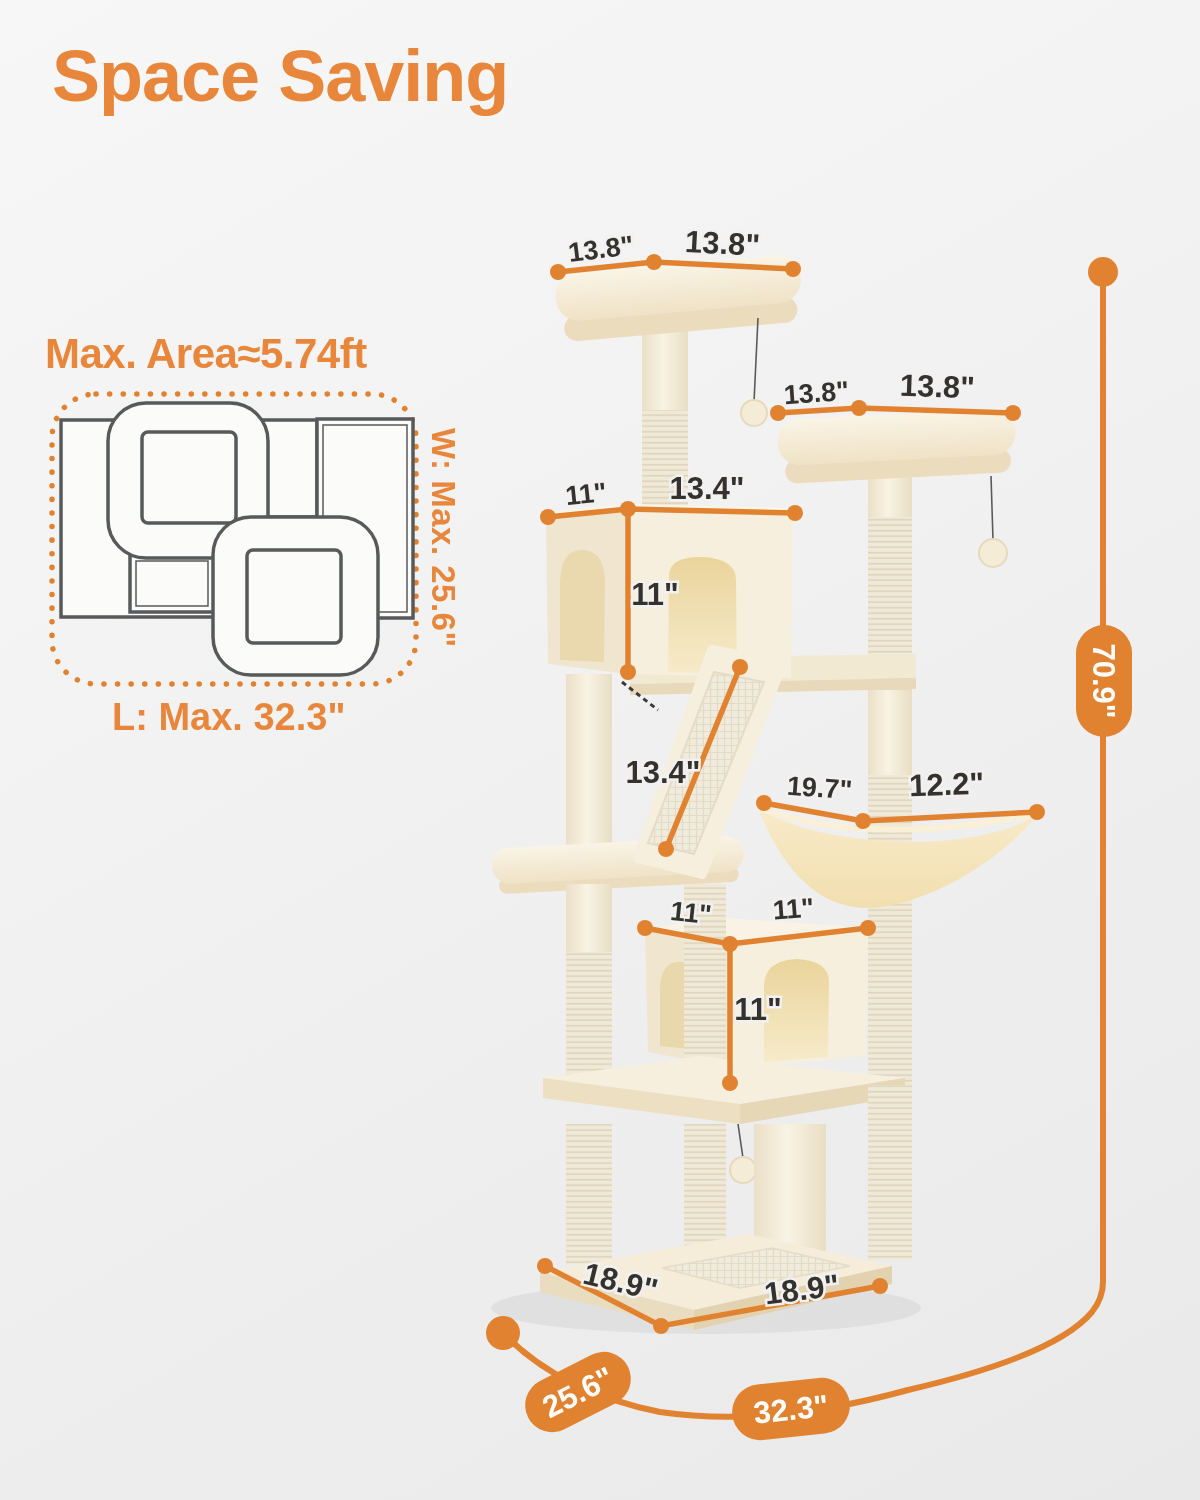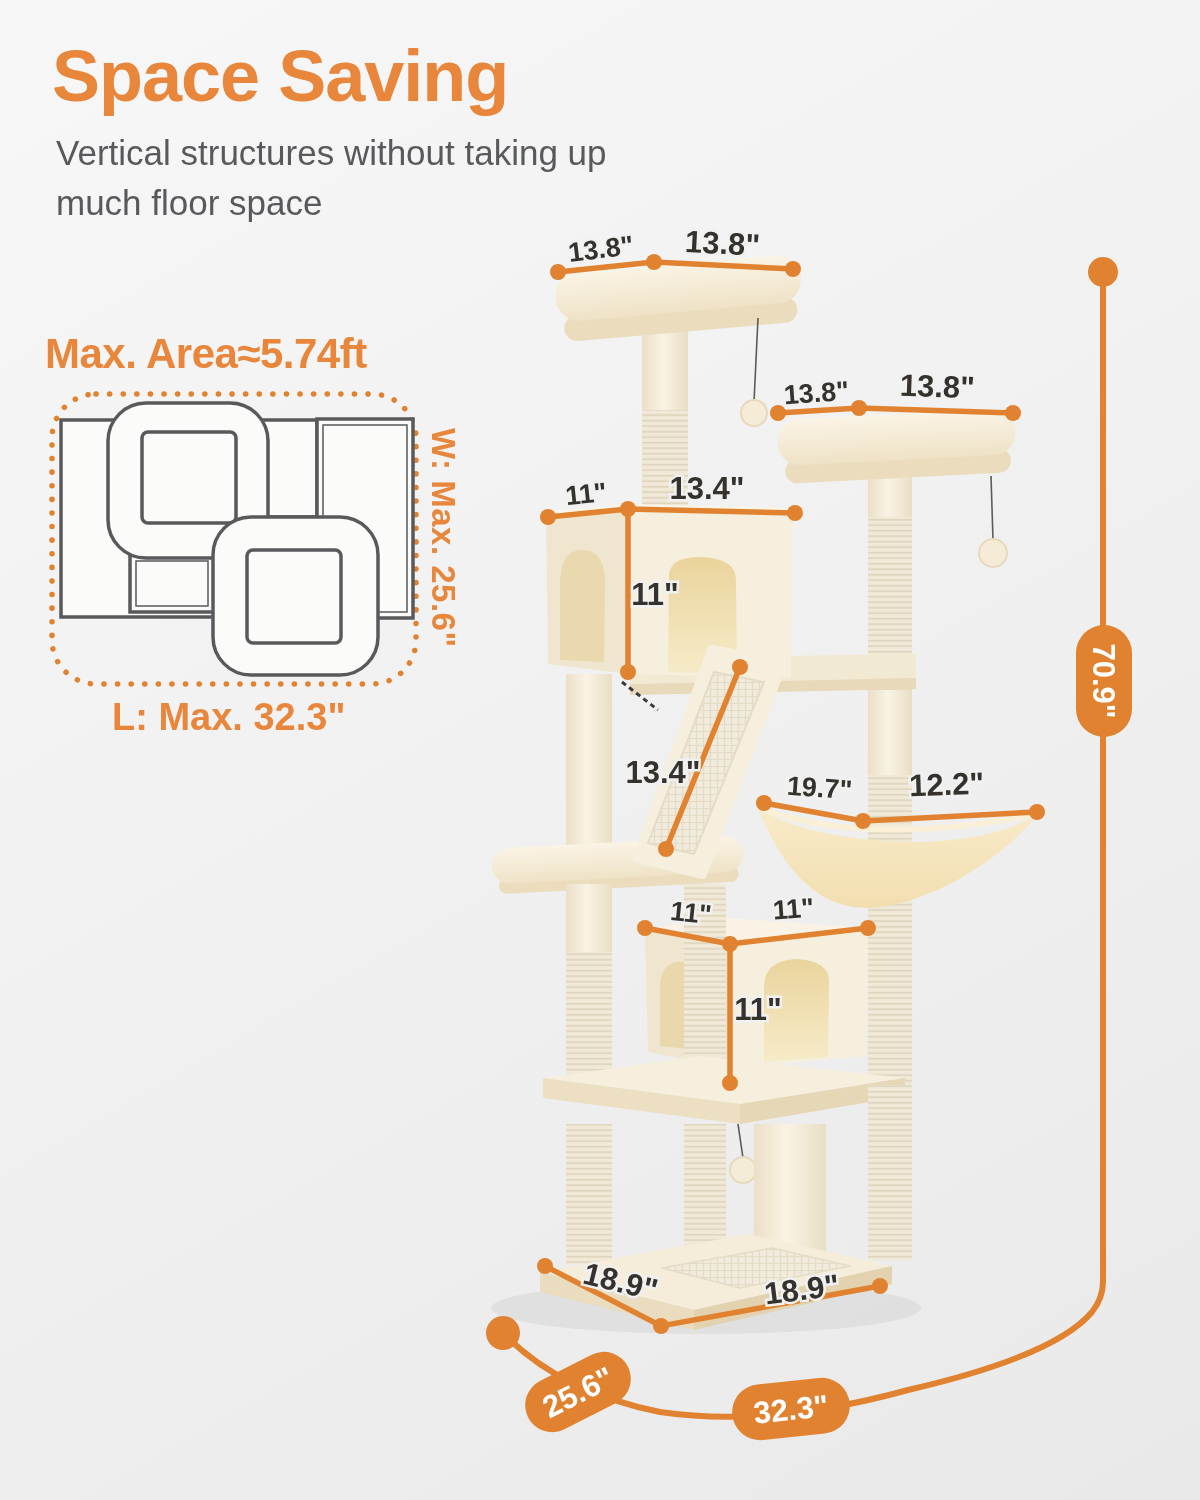--- a/index.html
+++ b/index.html
@@ -30,24 +30,20 @@
   .dim{font:700 27px "Liberation Sans",sans-serif;fill:#35322E;stroke:#F1F1F1;stroke-width:5px;paint-order:stroke;text-anchor:middle;}
   .dim-lg{font-size:31px;}
   .pill-txt{font:700 31px "Liberation Sans",sans-serif;fill:#FFFFFF;text-anchor:middle;}
 </style>
 </head>
 <body>
 
 <div id="canvas">
 
   <div id="title" class="abs">Space Saving</div>
-  <div id="subtitle" class="abs">
-    <div>Vertical structures without taking up</div>
-    <div>much floor space</div>
-  </div>
 
   <div id="fp-title" class="abs">Max. Area≈5.74ft</div>
   <svg class="abs" style="left:48px;top:390px" width="372" height="298" viewBox="0 0 372 298">
     <rect x="4" y="4" width="364" height="290" rx="44" fill="none" stroke="#E0822F" stroke-width="5.5" stroke-dasharray="0.1 13.5" stroke-linecap="round"></rect>
     <g fill="#FBFBFA" stroke="#58595B" stroke-width="3.5">
       <rect x="13" y="30" width="183" height="197"></rect>
       <rect x="197" y="30" width="72" height="97"></rect>
       <rect x="269" y="29" width="96" height="199"></rect>
       <rect x="275" y="35" width="84" height="187" fill="none" stroke-width="1.5"></rect>
       <rect x="82" y="165" width="84" height="57"></rect>

